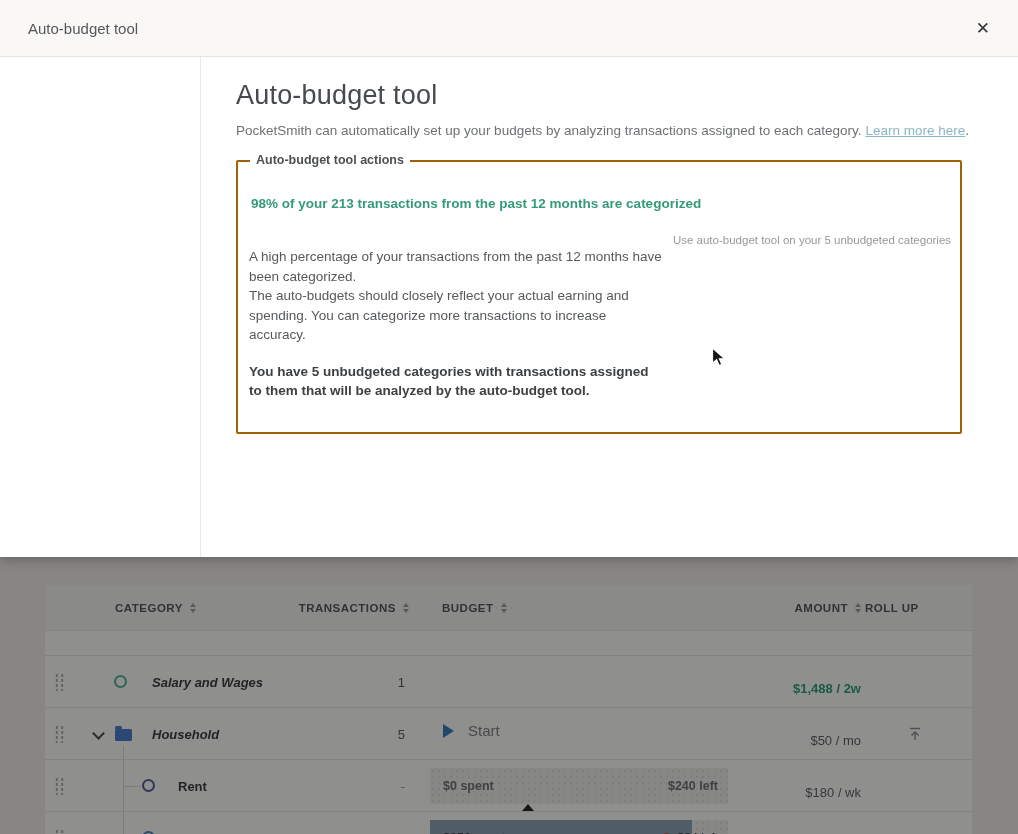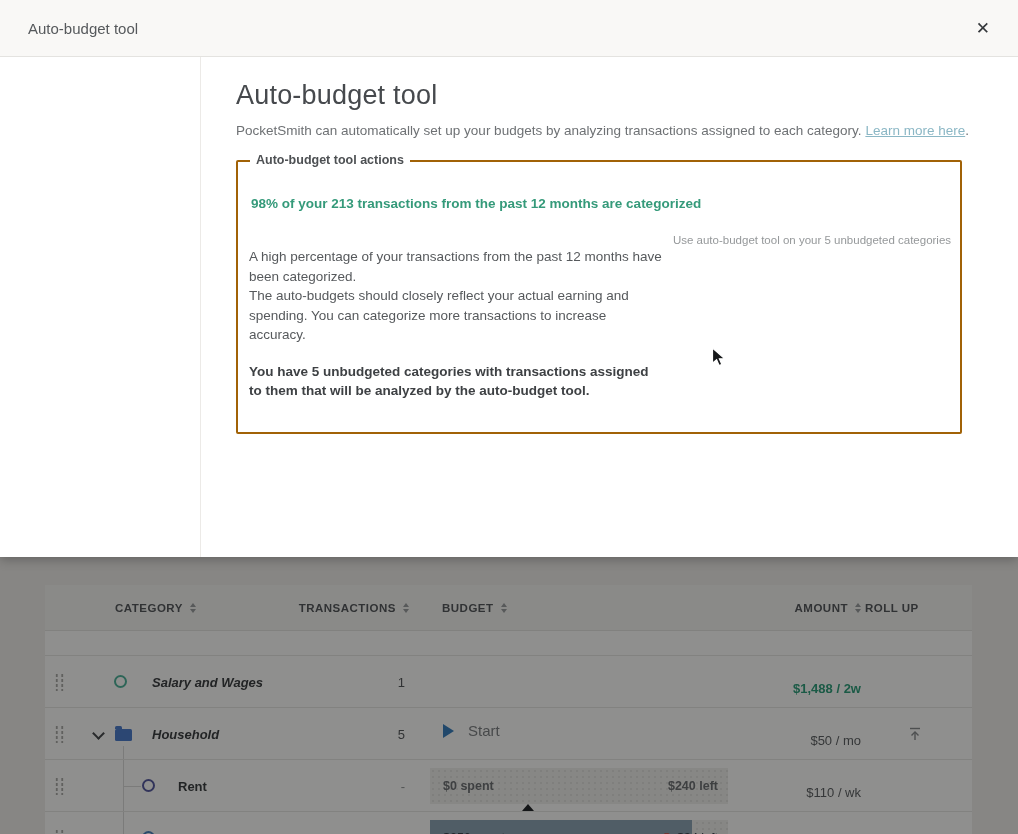--- a/index.html
+++ b/index.html
@@ -203,21 +203,21 @@
         <div class="tree-h"></div>
         <div class="circle ci-child" style="border-color:#565a9c;"></div>
         <div class="rname n-child">Rent</div>
         <div class="txn" style="color:#8b8e90;">-</div>
         <div class="bar">
           <div class="bar-fill" style="width: 0%;"></div>
           <span class="bar-label bl-left bl-muted">$0 spent</span>
           <span class="bar-label bl-right bl-muted">$240 left</span>
           <div class="marker" style="left: 33%;"></div>
         </div>
-        <div class="amount">$110 / wk</div>
+        <div class="amount">$180 / wk</div>
       </div>
 
       <div class="row r3">
         <div class="drag"></div>
         <div class="tree-v" style="height:26px;"></div>
 
         <div class="circle ci-child" style="border-color:#4b7fb9;"></div>
         <div class="rname n-child">Utilities</div>
         <div class="txn">3</div>
         <div class="bar">

